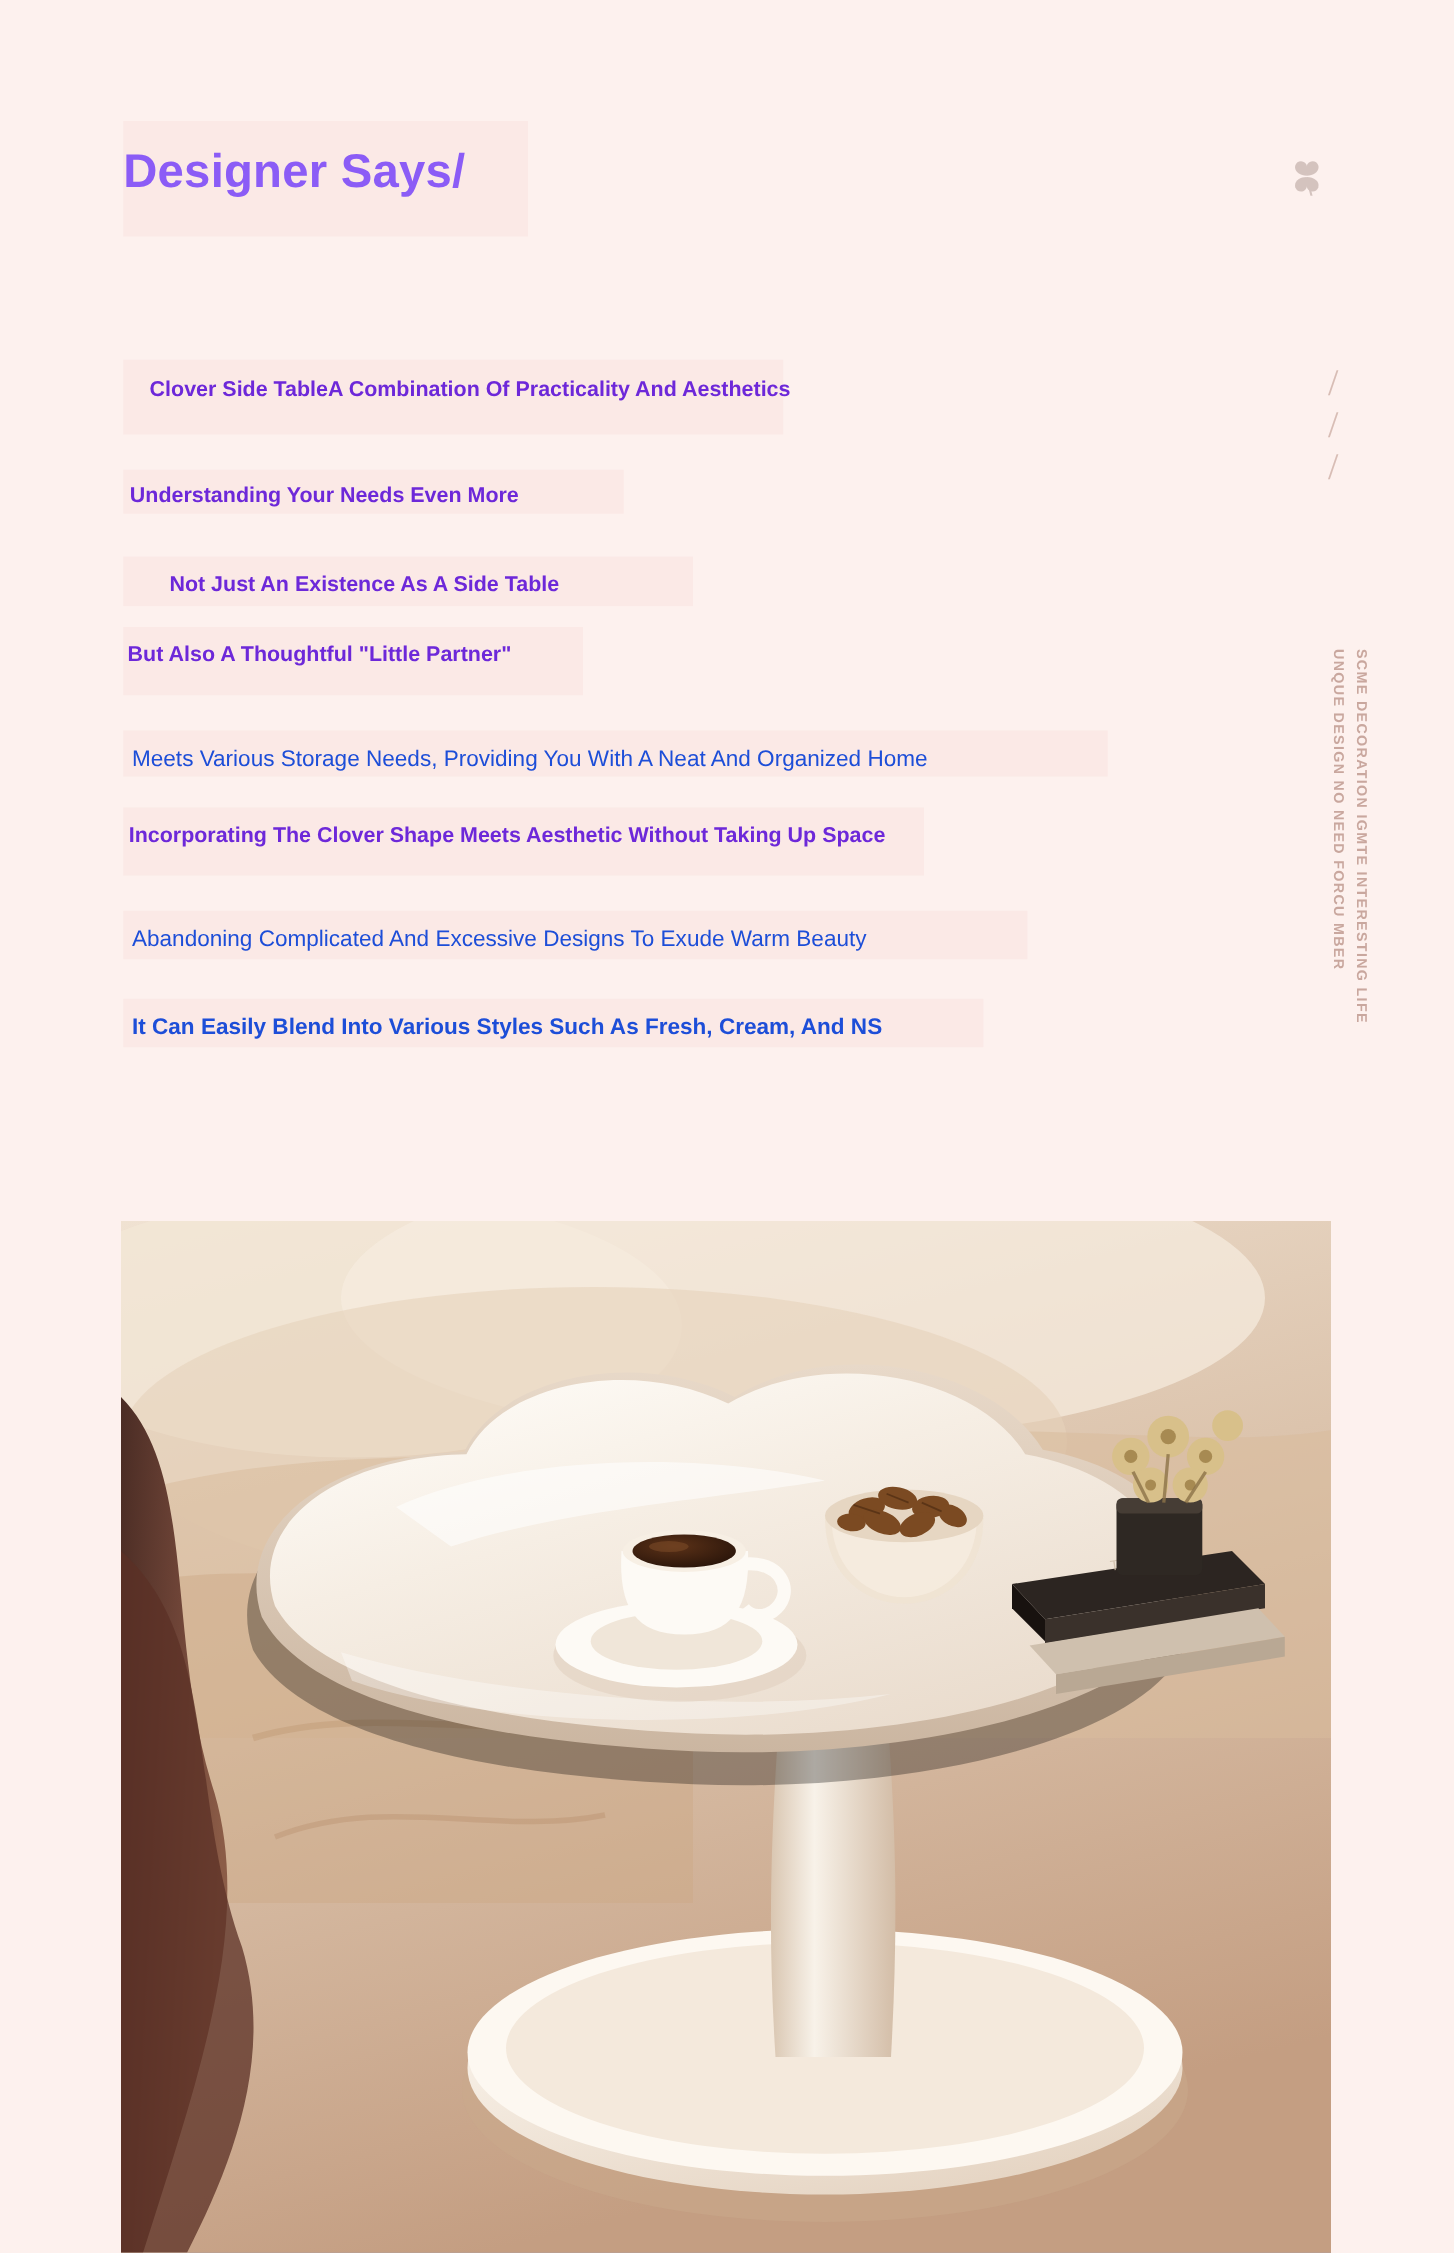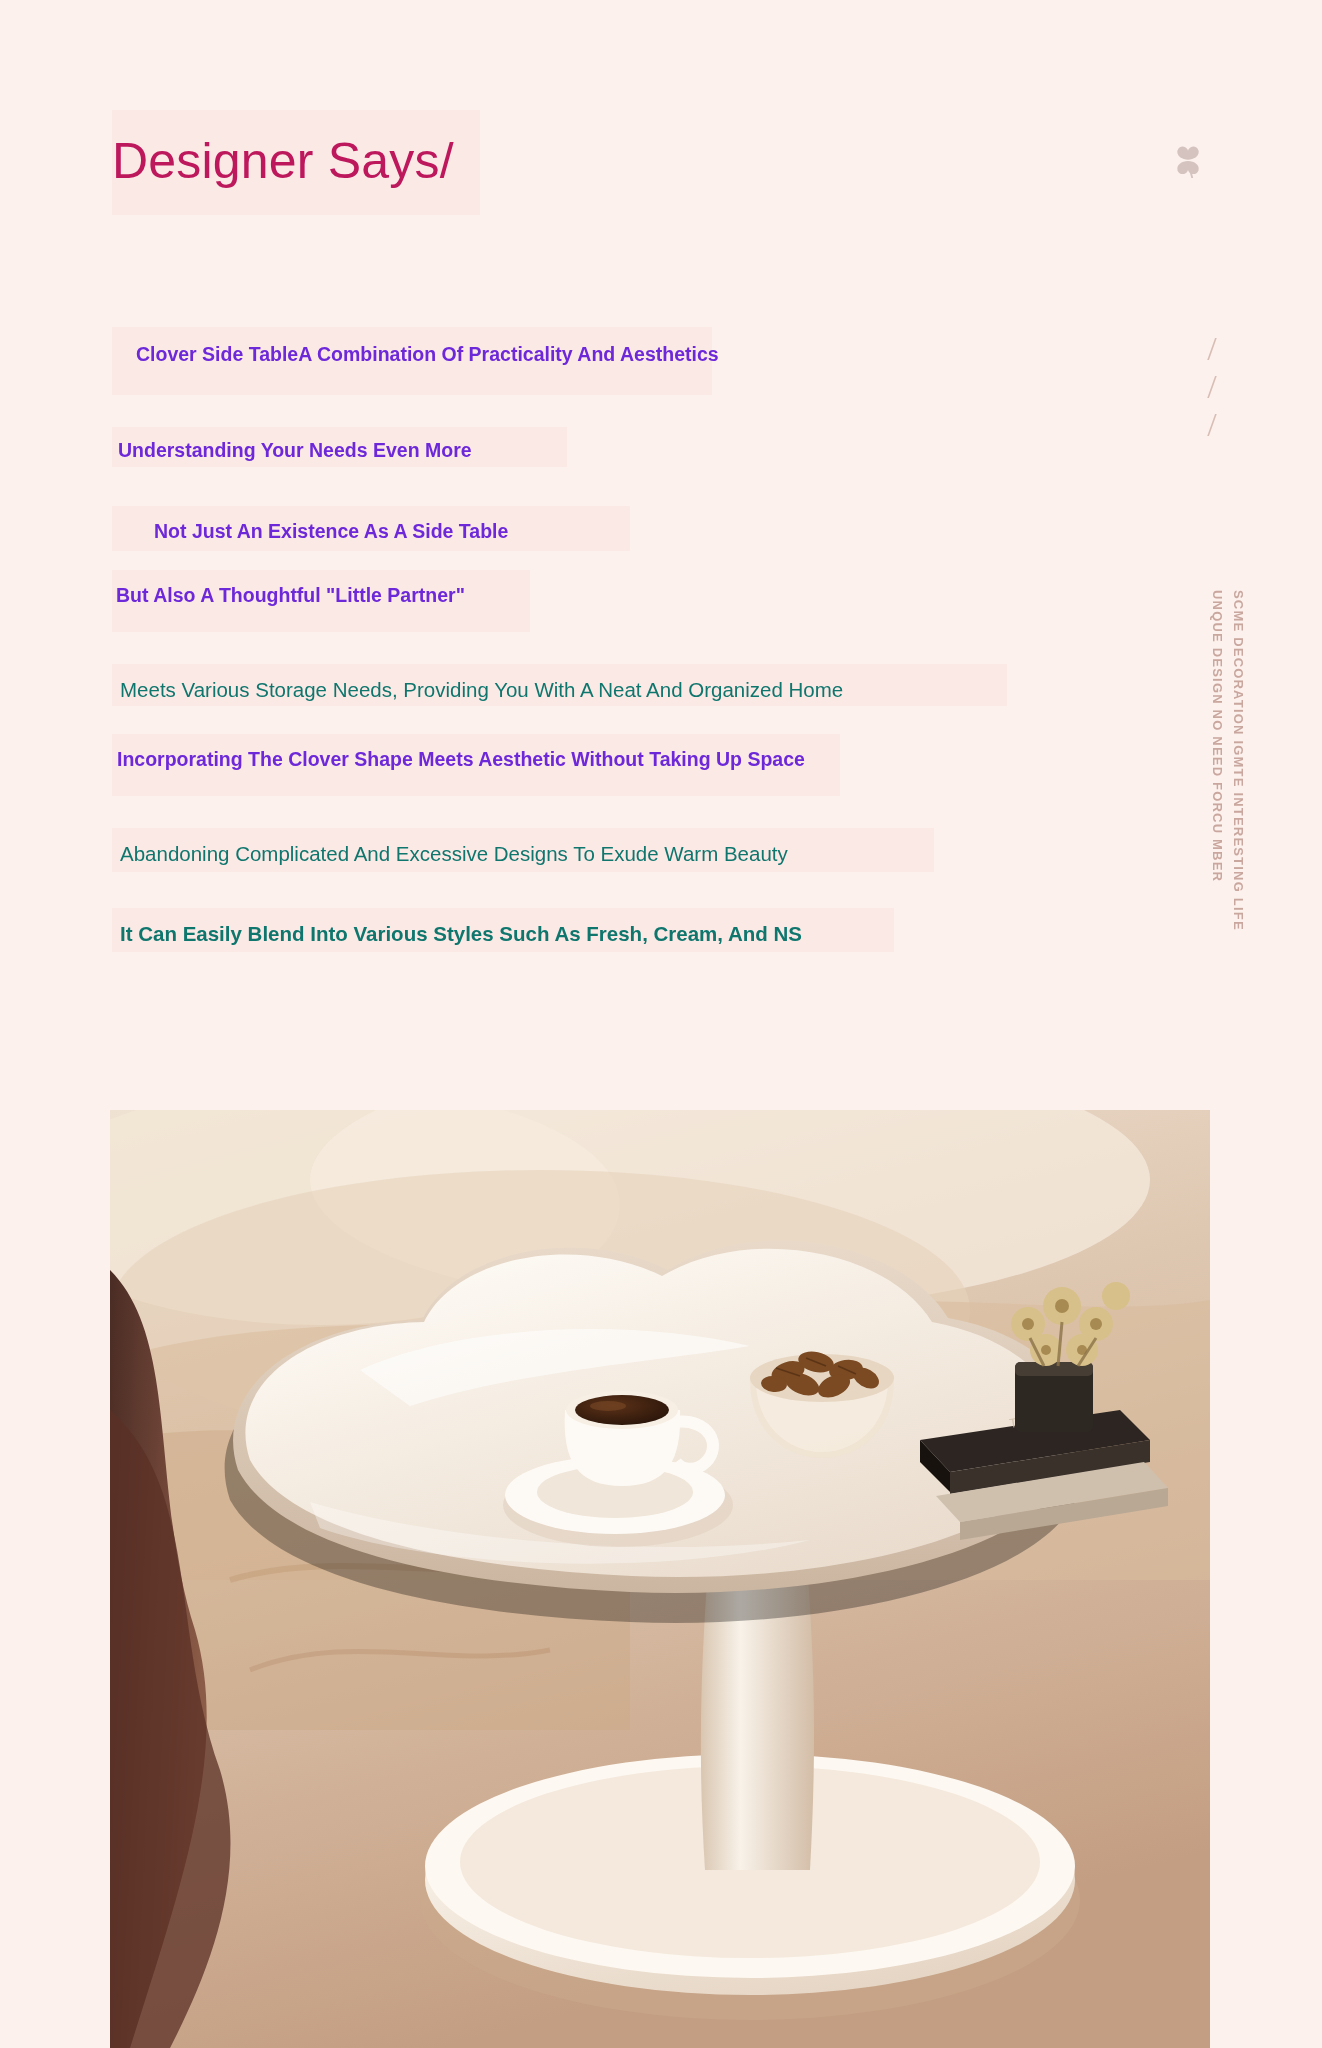--- a/index.html
+++ b/index.html
@@ -35,23 +35,23 @@
     left: 0;
     top: 0;
     width: 368px;
     height: 105px;
     background: #fbe9e6;
   }
   .header-title {
     position: absolute;
     left: 0px;
     top: 22px;
-    font-size: 50px;
-    font-weight: normal;
-    color: #be185d;
+    font-size: 43px;
+    font-weight: bold;
+    color: #8b5cf6;
     letter-spacing: 0.2px;
     white-space: nowrap;
   }
 
   .clover-icon {
     position: absolute;
     right: 113px;
     top: 140px;
     width: 42px;
     height: 42px;
@@ -117,21 +117,21 @@
   }
   .bold {
     font-weight: bold;
     font-size: 19.5px;
     line-height: 26px;
   }
   .reg {
     font-weight: normal;
     font-size: 20.5px;
     line-height: 28px;
-    color: #0f766e;
+    color: #1d4ed8;
   }
 
   
   #l0 { position:absolute; left:10px; top:21px; width:600px; }
   #l0 .hl { left:-10px; top:-14px; width:600px; height:68px; }
   #l0 .txt { display:block; padding-left:14px; }
 
   #l1 { position:absolute; left:0px; top:117px; width:500px; }
   #l1 .hl { left:0px; top:-10px; width:455px; height:40px; }
   #l1 .txt { display:block; padding-left:6px; }

